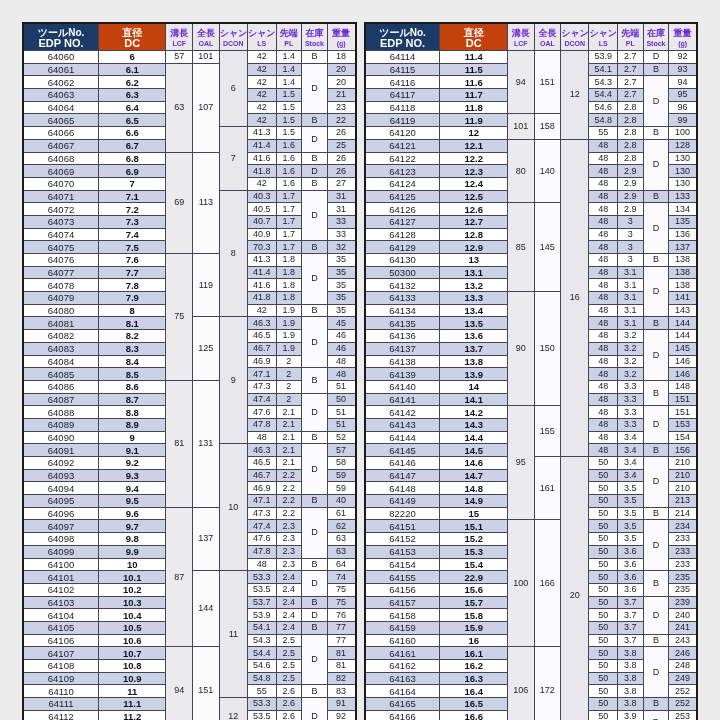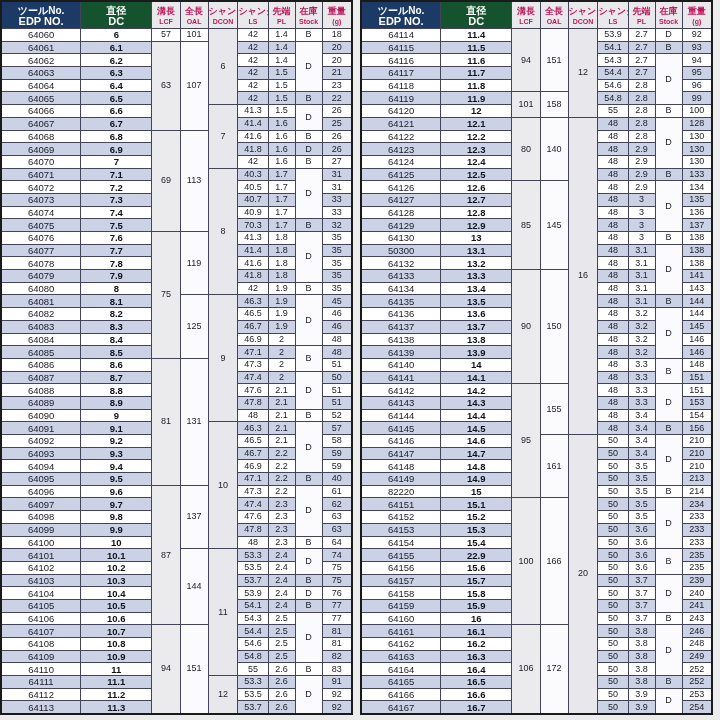--- a/index.html
+++ b/index.html
@@ -1,23 +1,23 @@
 <!DOCTYPE html>
 <html><head>
 <meta charset="utf-8">
 <style>
   html,body{margin:0;padding:0;background:#ececec;font-family:"Liberation Sans","DejaVu Sans",sans-serif;}
-  .page{width:720px;height:720px;box-sizing:border-box;padding:0;display:flex;gap:7px;background:#ececec;}
+  .page{width:720px;height:720px;box-sizing:border-box;padding:22px;display:flex;gap:7px;background:#ececec;}
   table.spec{border-collapse:collapse;table-layout:fixed;width:353px;height:712px;border:2px solid #1a1a1a;background:#ffffff;}
   table.spec td, table.spec th{border:1px solid #43435a;padding:0;text-align:center;vertical-align:middle;overflow:hidden;white-space:nowrap;}
-  thead th{height:26px;background:#e9e9ec;color:#be185d;}
+  thead th{height:26px;background:#e9e9ec;color:#6d28d9;}
   .th-jp{font-size:9px;font-weight:bold;line-height:12px;}
   .th-en{font-size:7px;font-weight:bold;line-height:9px;}
   th.hc0{background:#1b3a66;color:#ffffff;}
-  th.hc1{background:#14532d;color:#ffffff;}
+  th.hc1{background:#c2410c;color:#ffffff;}
   th.hc0 .th-jp, th.hc1 .th-jp{font-size:10px;}
   th.hc0 .th-en, th.hc1 .th-en{font-size:11px;}
   thead tr th{border-bottom:2px solid #1a1a1a;}
   tbody tr{height:12.7px;}
   tbody td{font-size:9px;color:#1c1c24;background:#ffffff;line-height:11px;}
   tbody tr.odd td{background:#cbd2e6;}
   td.c0{font-size:9.5px;}
   td.c1{font-weight:bold;font-size:9.5px;color:#10131c;}
   td.merged{background:#fbfbfd !important;}
   td.c2.merged{background:#ebebee !important;}

